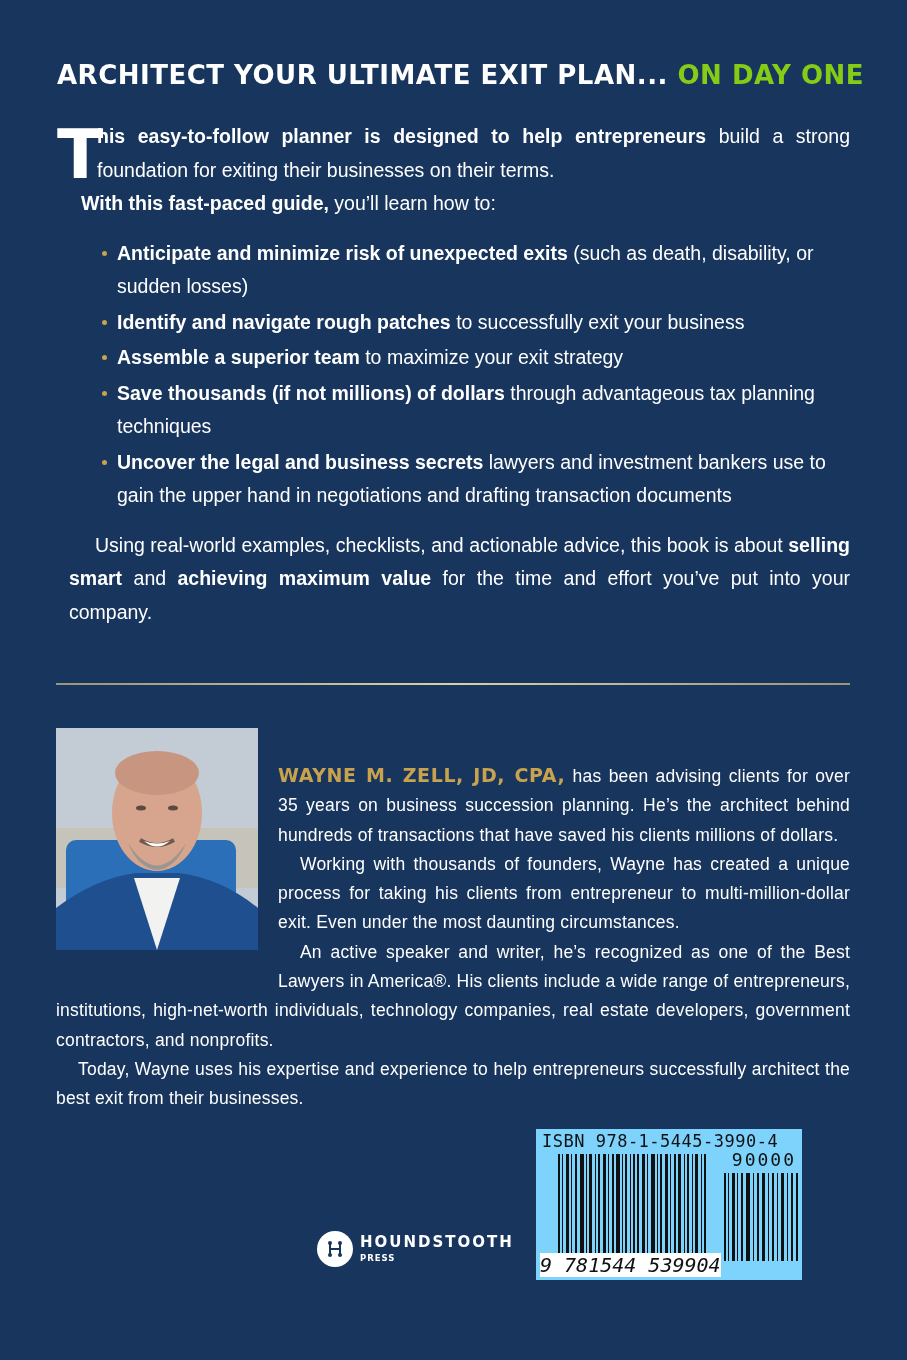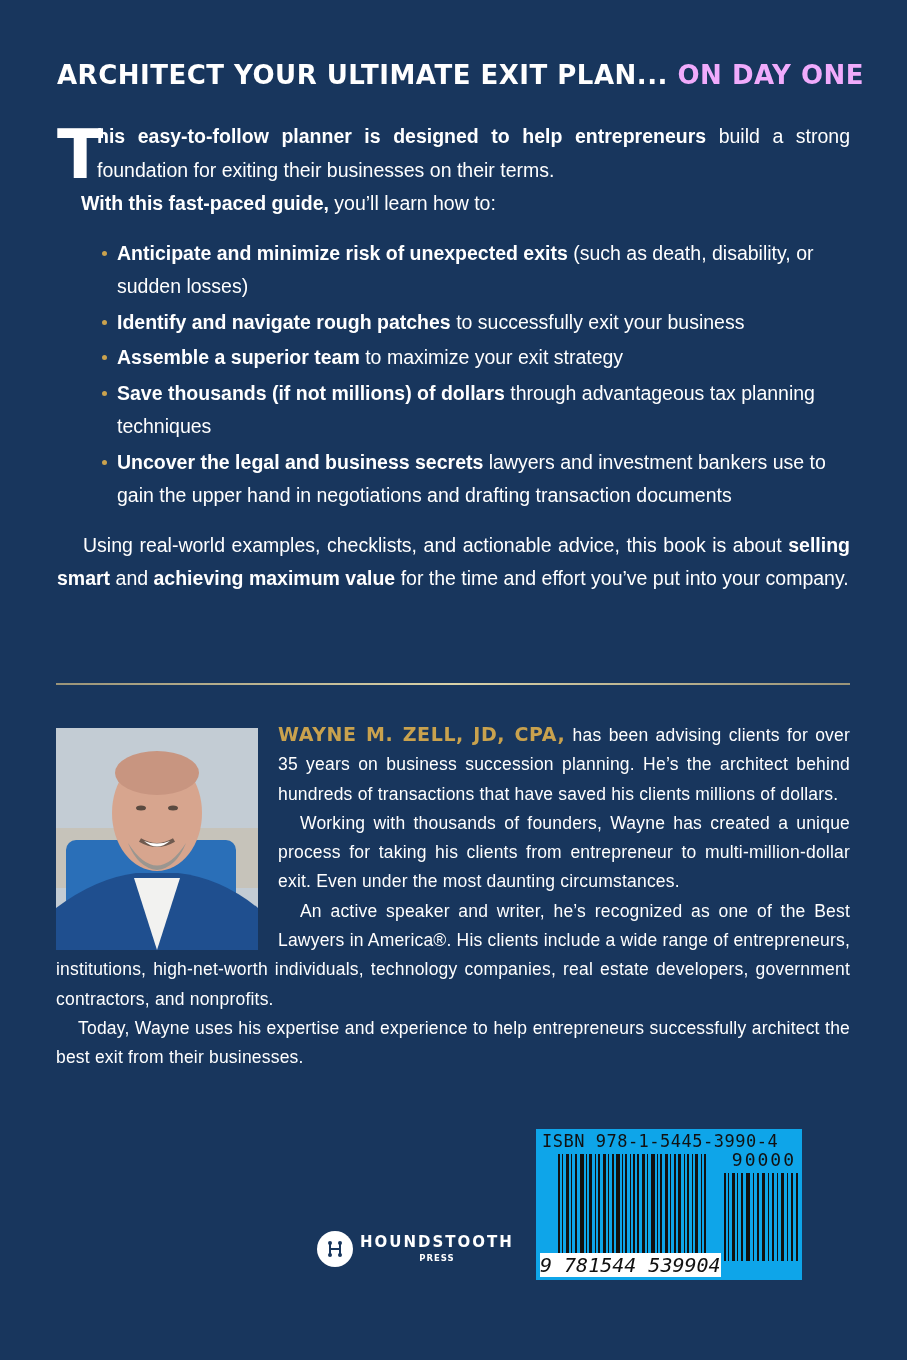--- a/index.html
+++ b/index.html
@@ -19,21 +19,21 @@
       position: absolute;
       left: 57px;
       top: 60px;
       width: 795px;
       font-family: "DejaVu Sans", sans-serif;
       font-weight: bold;
       font-size: 26px;
       letter-spacing: 0.5px;
       white-space: nowrap;
     }
-    .headline .gold { color: #f0abfc; }
+    .headline .gold { color: #84cc16; }
 
     .intro {
       position: absolute;
       left: 57px;
       top: 120px;
       width: 793px;
       font-size: 19.5px;
       line-height: 33.5px;
     }
     .dropcap {
@@ -70,21 +70,21 @@
       content: "";
       position: absolute;
       left: -15px;
       top: 14px;
       width: 5px;
       height: 5px;
       border-radius: 50%;
       background: #c9a24e;
     }
     .closing {
-      margin: 6px 0 0 0;
+      margin: 6px 0 0 12px;
       text-indent: 26px;
       text-align: justify;
       text-align-last: left;
     }
 
     .divider {
       position: absolute;
       left: 56px;
       top: 683px;
       width: 794px;
@@ -98,21 +98,21 @@
       top: 728px;
       width: 202px;
       height: 222px;
       overflow: hidden;
       background: linear-gradient(180deg, #c9d3dc 0%, #b7c2cc 45%, #c6b9a6 60%, #b0a18d 100%);
     }
 
     .bio {
       position: absolute;
       left: 56px;
-      top: 720px;
+      top: 761px;
       width: 794px;
       font-size: 17.5px;
       line-height: 29.3px;
       letter-spacing: 0.2px;
     }
     .bio .float-spacer {
       float: left;
       width: 222px;
       height: 232px;
     }
@@ -141,42 +141,42 @@
       width: 36px;
       height: 36px;
       border-radius: 50%;
       background: #ffffff;
       display: flex;
       align-items: center;
       justify-content: center;
     }
     .pub-text {
       margin-left: 7px;
-      text-align: center;
+      text-align: left;
       font-family: "DejaVu Sans", sans-serif;
       font-weight: bold;
     }
     .pub-name {
       font-size: 15px;
       letter-spacing: 2px;
       line-height: 18px;
     }
     .pub-sub {
       font-size: 8.5px;
       letter-spacing: 1px;
       line-height: 14px;
     }
 
     .barcode-box {
       position: absolute;
       left: 536px;
       top: 1129px;
       width: 266px;
       height: 151px;
-      background: #0ea5e9;
+      background: #7dd3fc;
       color: #111;
     }
     .isbn-label {
       position: absolute;
       left: 6px;
       top: 2px;
       font-family: "DejaVu Sans Mono", monospace;
       font-size: 17px;
       letter-spacing: 0.5px;
       white-space: nowrap;

